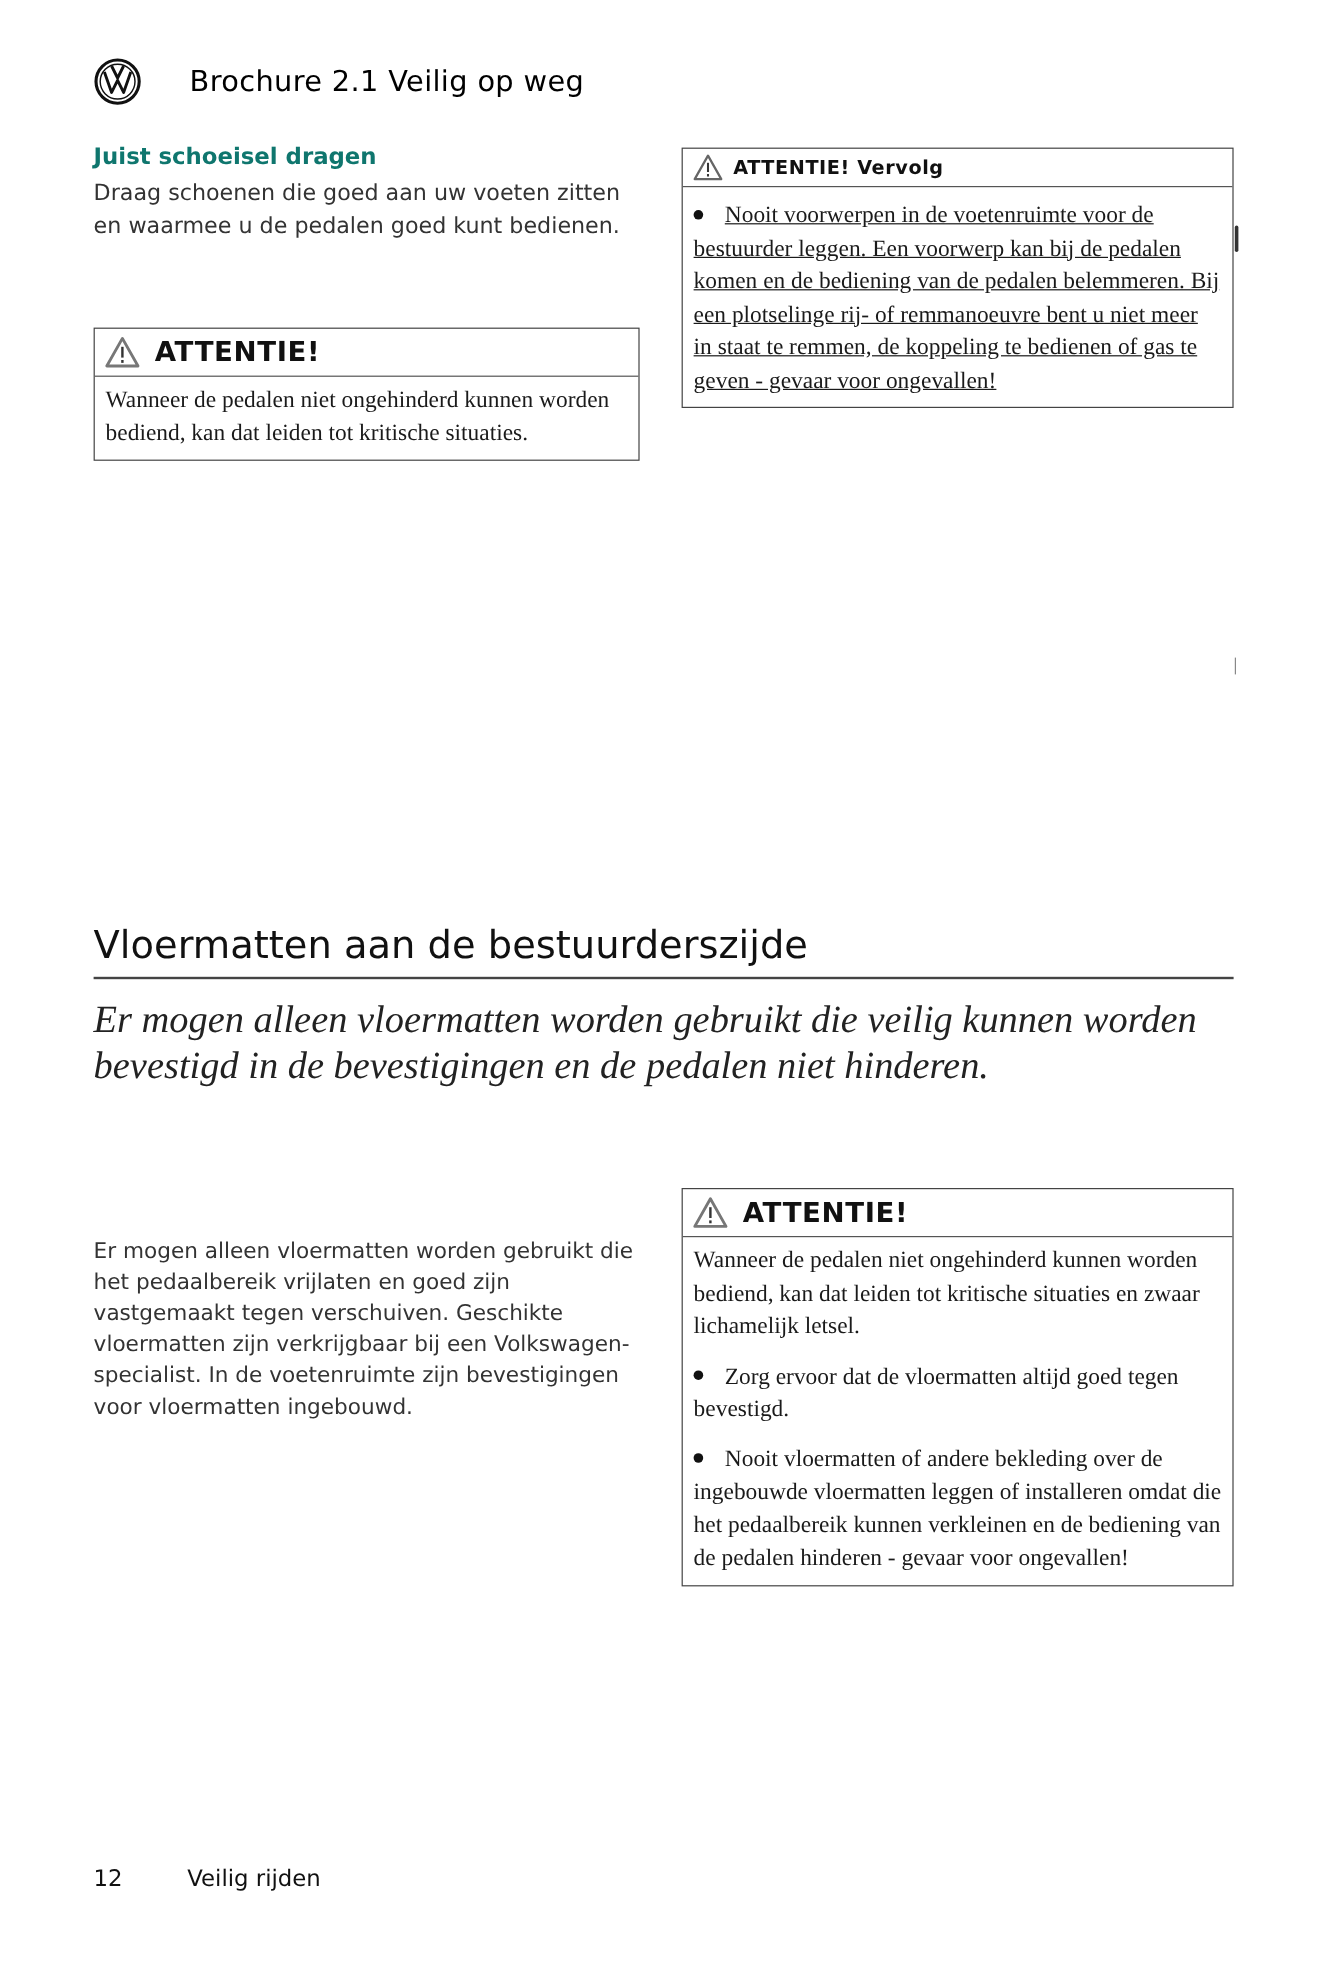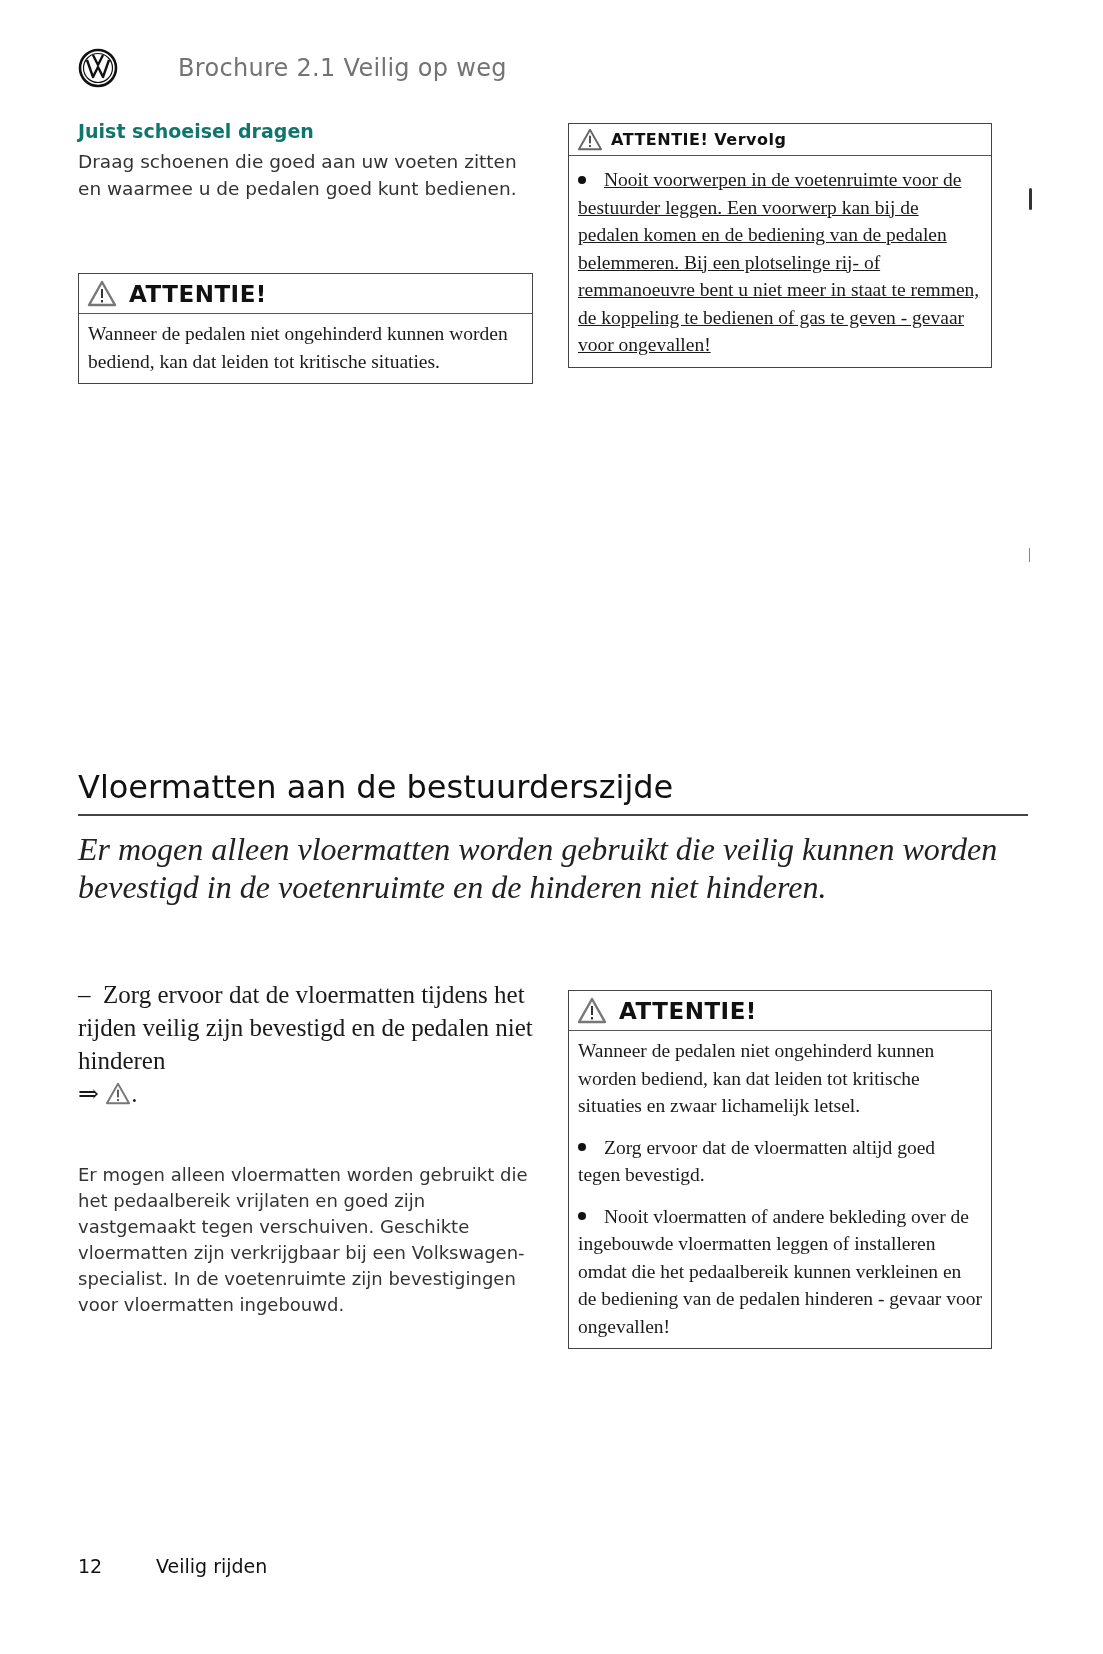--- a/index.html
+++ b/index.html
@@ -2,24 +2,24 @@
 <html><head>
 <meta charset="utf-8">
 <style>
   html, body { margin: 0; padding: 0; background: #ffffff; }
   body { width: 1103px; height: 1654px; position: relative; overflow: hidden; color: #1a1a1a; }
   .sans { font-family: "DejaVu Sans", "Liberation Sans", sans-serif; }
   .serif { font-family: "Liberation Serif", "DejaVu Serif", serif; }
 
   .header { position: absolute; left: 78px; top: 48px; display: flex; align-items: center; }
   .vw-logo { width: 40px; height: 40px; }
-  .header-title { margin-left: 60px; font-size: 24px; letter-spacing: 0.3px; color: #737373; }
+  .header-title { margin-left: 40px; font-size: 24px; letter-spacing: 0.3px; color: #000000; }
 
   .col-left { position: absolute; left: 78px; width: 460px; }
-  .col-right { position: absolute; left: 568px; width: 424px; }
+  .col-right { position: absolute; left: 568px; width: 460px; }
 
   .subheading { font-size: 19px; color: #0f766e; margin: 0 0 6px 0; }
   .body-small { font-size: 18.5px; line-height: 27px; color: #333; margin: 0; }
 
   .att-box { border: 1.5px solid #444; background: #fff; box-sizing: border-box; }
   .att-head { display: flex; align-items: center; border-bottom: 1.5px solid #555; padding: 6px 8px; }
   .att-head .tri { width: 30px; height: 27px; margin-right: 12px; }
   .att-head .lbl { font-size: 23px; letter-spacing: 0.5px; color: #111; font-weight: bold; }
   .att-head.small { padding: 4px 8px; }
   .att-head.small .tri { width: 26px; height: 23px; margin-right: 8px; }
@@ -80,34 +80,23 @@
       <rect x="14" y="20" width="2" height="2.4" fill="#333"></rect>
     </svg>
     <span class="lbl">ATTENTIE! Vervolg</span>
   </div>
   <div class="att-body serif" style="padding-top:10px;text-decoration:underline;">
     <p><span class="bullet"></span><span>Nooit voorwerpen in de voetenruimte voor de bestuurder leggen. Een voorwerp kan bij de pedalen komen en de bediening van de pedalen belemmeren. Bij een plotselinge rij- of remmanoeuvre bent u niet meer in staat te remmen, de koppeling te bedienen of gas te geven - gevaar voor ongevallen!</span></p>
   </div>
 </div>
 
 <div class="section-heading sans">Vloermatten aan de bestuurderszijde</div>
-<p class="intro serif">Er mogen alleen vloermatten worden gebruikt die veilig kunnen worden bevestigd in de voetenruimte en de hinderen niet hinderen.</p>
+<p class="intro serif">Er mogen alleen vloermatten worden gebruikt die veilig kunnen worden bevestigd in de bevestigingen en de pedalen niet hinderen.</p>
 
 <div class="col-left" style="top:978px; width:455px;">
-  <p class="step serif">
-    <span>–</span>&nbsp;
-    <span>Zorg ervoor dat de vloermatten tijdens het rijden veilig zijn bevestigd en de pedalen niet hinderen</span>
-    <br>
-    <span>⇒</span>
-    <svg class="inline-tri" viewBox="0 0 30 27">
-      <path d="M15 2 L28 25 L2 25 Z" fill="none" stroke="#777" stroke-width="2.2" stroke-linejoin="round"></path>
-      <rect x="14" y="9" width="2" height="9" fill="#444"></rect>
-      <rect x="14" y="20" width="2" height="2.4" fill="#444"></rect>
-    </svg><span>.</span>
-  </p>
   <p class="body-small sans" style="margin-top:52px; font-size:18px; line-height:26px;">Er mogen alleen vloermatten worden gebruikt die het pedaalbereik vrijlaten en goed zijn vastgemaakt tegen verschuiven. Geschikte vloermatten zijn verkrijgbaar bij een Volkswagen-specialist. In de voetenruimte zijn bevestigingen voor vloermatten ingebouwd.</p>
 </div>
 
 <div class="col-right att-box" style="top:990px;">
   <div class="att-head sans">
     <svg class="tri" viewBox="0 0 30 27">
       <path d="M15 2 L28 25 L2 25 Z" fill="none" stroke="#777" stroke-width="2.4" stroke-linejoin="round"></path>
       <rect x="14" y="9" width="2" height="9" fill="#333"></rect>
       <rect x="14" y="20" width="2" height="2.4" fill="#333"></rect>
     </svg>

